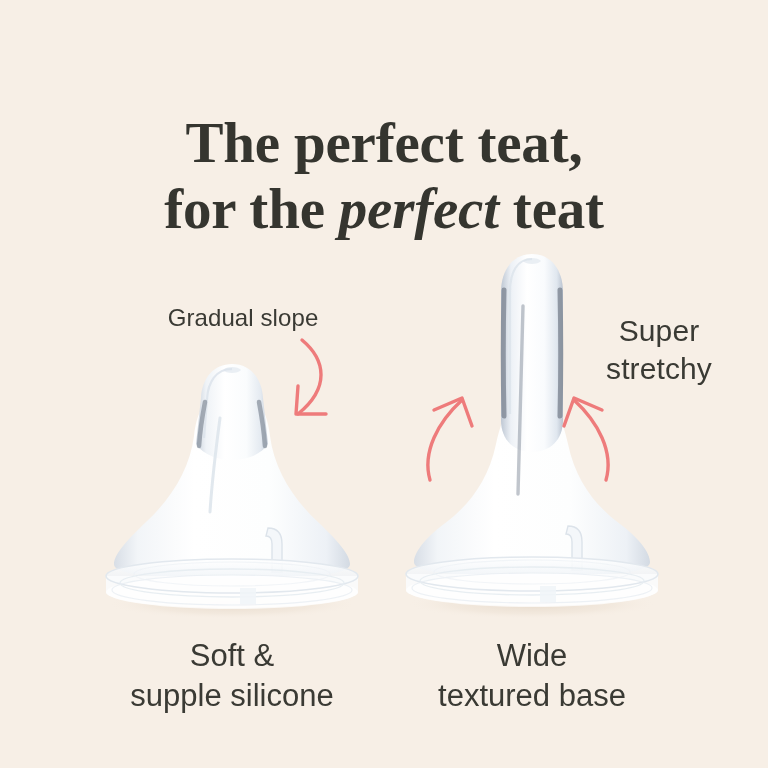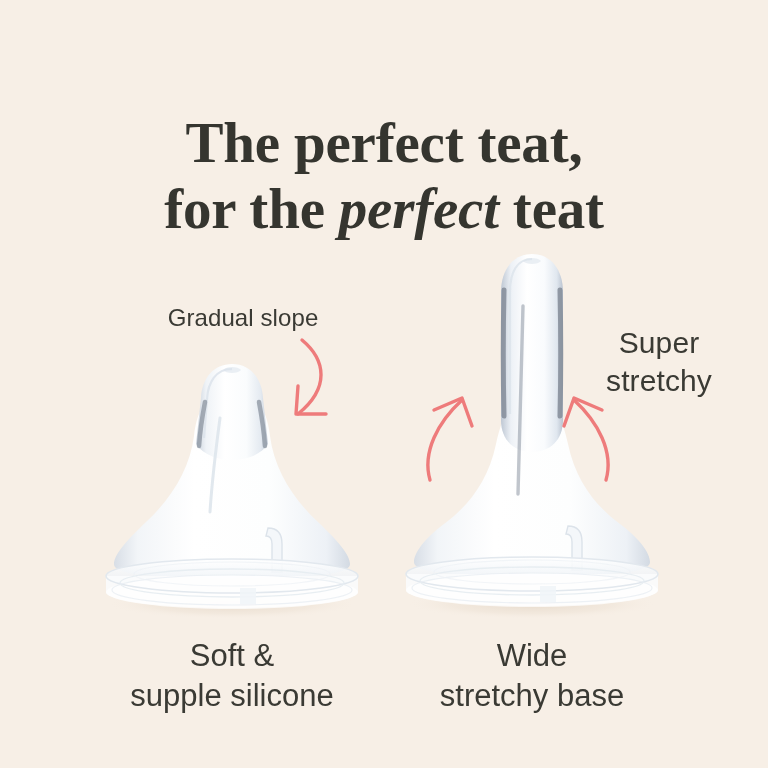--- a/index.html
+++ b/index.html
@@ -52,21 +52,21 @@
   #label-gradual-slope {
     left: 88px;
     top: 300px;
     width: 310px;
     text-align: center;
     font-size: 24px;
     line-height: 36px;
   }
   #label-super-stretchy {
     left: 566px;
-    top: 324px;
+    top: 312px;
     width: 186px;
     text-align: center;
     font-size: 30px;
     line-height: 38px;
   }
   .caption {
     position: absolute;
     font-family: "Liberation Sans", sans-serif;
     font-weight: 300;
     color: #3A3A34;
@@ -262,15 +262,15 @@
 
   <div class="label" id="label-gradual-slope">Gradual slope</div>
 
   <div class="label" id="label-super-stretchy">Super
 stretchy</div>
 
   <div class="caption" id="caption-left">Soft &amp;
 supple silicone</div>
 
   <div class="caption" id="caption-right">Wide
-stretchy base</div>
+textured base</div>
 
 </div>
 
 </body></html>

